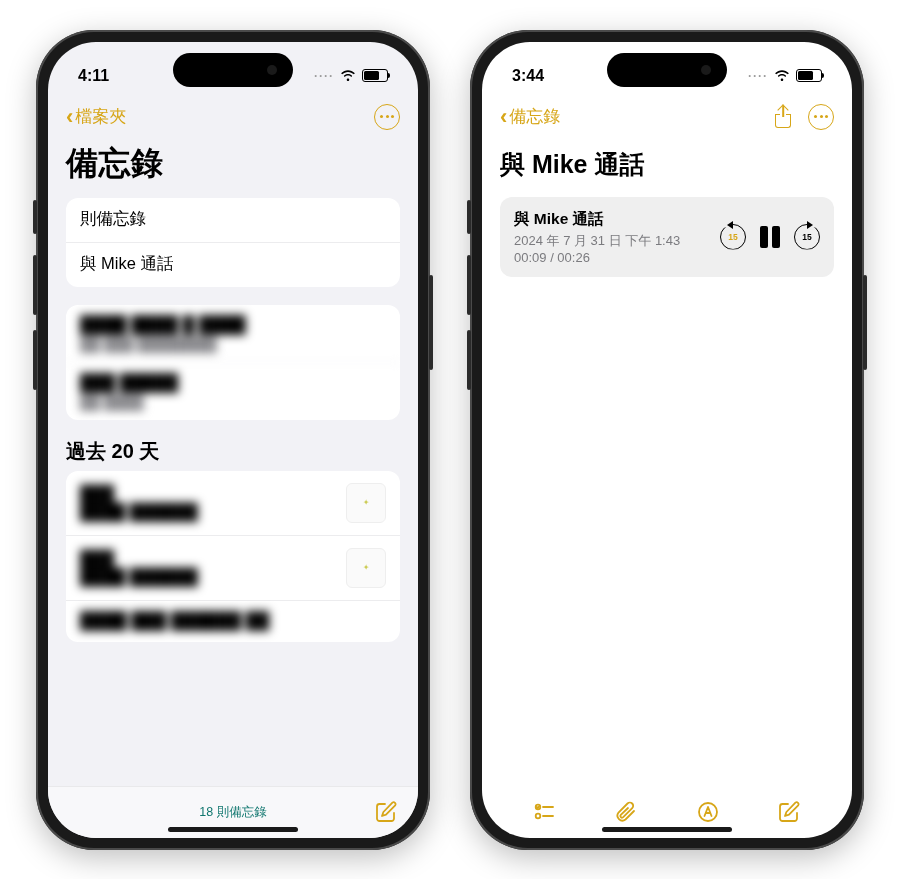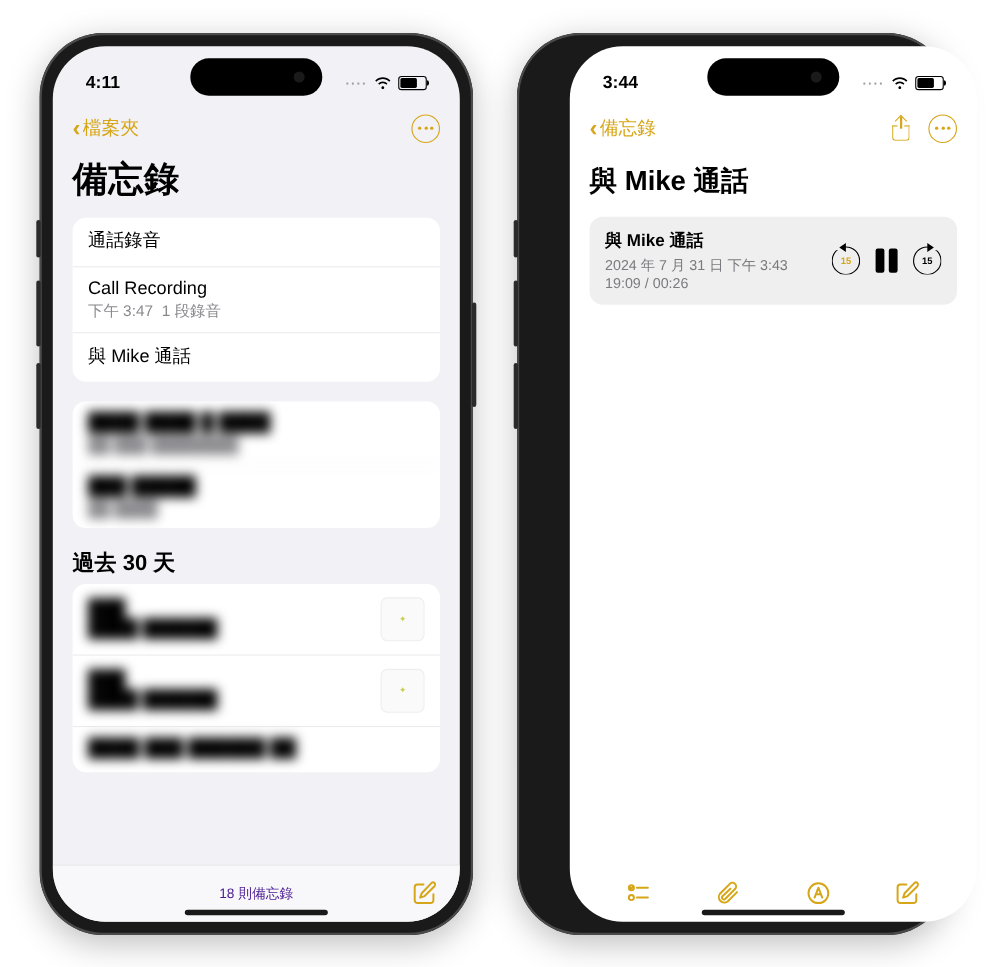--- a/index.html
+++ b/index.html
@@ -22,21 +22,21 @@
   .sb-lt2{left:-3px;top:225px;width:4px;height:60px}
   .sb-lt3{left:-3px;top:300px;width:4px;height:60px}
   .sb-rt {right:-3px;top:245px;width:4px;height:95px}
   .screen {
     width: 100%; height: 100%;
     border-radius: 48px;
     overflow: hidden; position: relative;
     display: flex; flex-direction: column;
   }
   .screen.light { background:#f2f2f6; }
-  .screen.white { background:#ffffff;margin-left:36px; }
+  .screen.white { background:#ffffff; }
   .notch{
     position:absolute; top:11px; left:50%; transform:translateX(-50%);
     width:120px; height:34px; background:#000; border-radius:20px; z-index:10;
   }
   .notch::after{content:"";position:absolute;right:16px;top:50%;transform:translateY(-50%);width:10px;height:10px;border-radius:50%;background:#1a1a1a}
   .statusbar{
     height:54px; display:flex; align-items:center; justify-content:space-between;
     padding:14px 30px 0; font-size:16px; font-weight:600; flex:0 0 auto;
   }
   .sb-right{display:flex;align-items:center;gap:6px}
@@ -72,21 +72,21 @@
   .row .s .tm{margin-right:8px}
   .row-flex{display:flex;align-items:center;padding:12px 14px}
   .row-flex .txt{flex:1}
   .blur{filter:blur(5px);user-select:none}
   .thumb{width:40px;height:40px;border-radius:6px;background:#fafafa;border:1px solid #eee;display:flex;align-items:center;justify-content:center;font-size:8px;color:#cc5}
   .bottombar{
     height:52px;flex:0 0 auto;background:rgba(249,249,250,.92);
     border-top:1px solid rgba(0,0,0,.06);
     display:flex;align-items:center;justify-content:center;position:relative;
   }
-  .bottombar .count{font-size:12.5px;color:#4c1d95}
+  .bottombar .count{font-size:12.5px;color:#0f766e}
   .compose{position:absolute;right:20px;top:50%;transform:translateY(-50%);width:24px;height:24px;cursor:pointer}
   .compose svg{width:100%;height:100%}
 
   
   h1.note-title{font-size:25px;font-weight:700;margin:10px 0 16px}
   .audio-card{
     background:#efefef;border-radius:12px;padding:12px 14px;
     display:flex;align-items:center;gap:12px;
   }
   .ac-text{flex:1;min-width:0}
@@ -145,43 +145,39 @@
               <span></span>
             </div>
         </div>
       </div>
     </div>
     <div class="content">
       <h1 class="title">備忘錄</h1>
 
       <div class="card">
         <div class="row">
-          <div class="t">通話錄音</div>
-        </div>
-        <div class="row">
-          <div class="t">Call Recording</div>
-          <div class="s"><span class="tm">下午 3:47</span><span>1 段錄音</span></div>
+          <div class="t">則備忘錄</div>
         </div>
         <div class="row">
           <div class="t">與 Mike 通話</div>
         </div>
       </div>
 
       <div class="card">
         <div class="row blur">
           <div class="t">████ ████ █ ████</div>
             <div class="s">██ ███ ████████</div>
         </div>
         <div class="row blur">
           <div class="t">███ █████</div>
             <div class="s">██ ████</div>
         </div>
       </div>
 
-      <h2 class="sec">過去 30 天</h2>
+      <h2 class="sec">過去 20 天</h2>
       <div class="card">
         <div class="row-flex" style="border-bottom:1px solid #ececee">
           <div class="txt blur">
               <div class="t">███</div>
               <div class="s">████ ██████</div>
             </div>
           <div class="thumb">✦</div>
         </div>
         <div class="row-flex" style="border-bottom:1px solid #ececee">
           <div class="txt blur">
@@ -248,22 +244,22 @@
               <span></span>
             </div>
         </div>
       </div>
     </div>
     <div class="content">
       <h1 class="note-title">與 Mike 通話</h1>
       <div class="audio-card">
         <div class="ac-text">
           <div class="ac-title">與 Mike 通話</div>
-          <div class="ac-sub">2024 年 7 月 31 日 下午 3:43</div>
-          <div class="ac-sub">19:09 / 00:26</div>
+          <div class="ac-sub">2024 年 7 月 31 日 下午 1:43</div>
+          <div class="ac-sub">00:09 / 00:26</div>
         </div>
         <div class="ac-ctrls">
           <div class="skip back">
             <span class="ring"></span>
             <span class="tri"></span>
             <span class="num">15</span>
           </div>
           <div class="pause">
             <span></span>
               <span></span>

